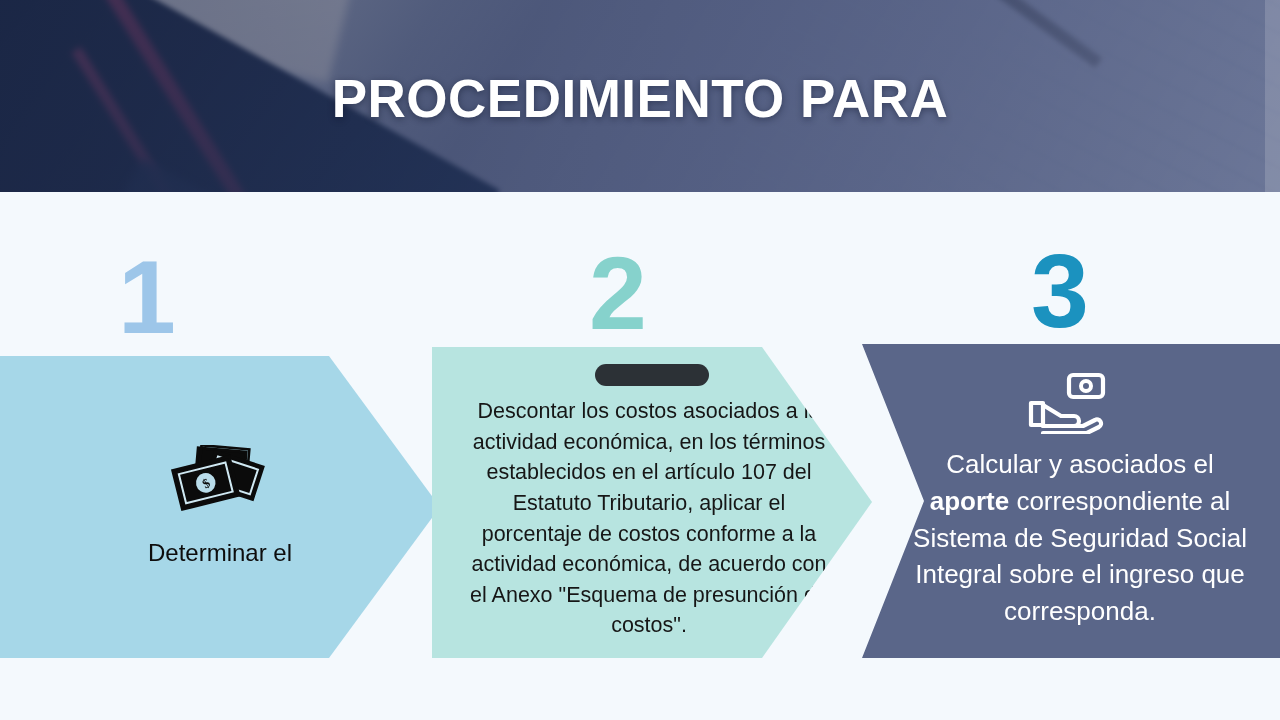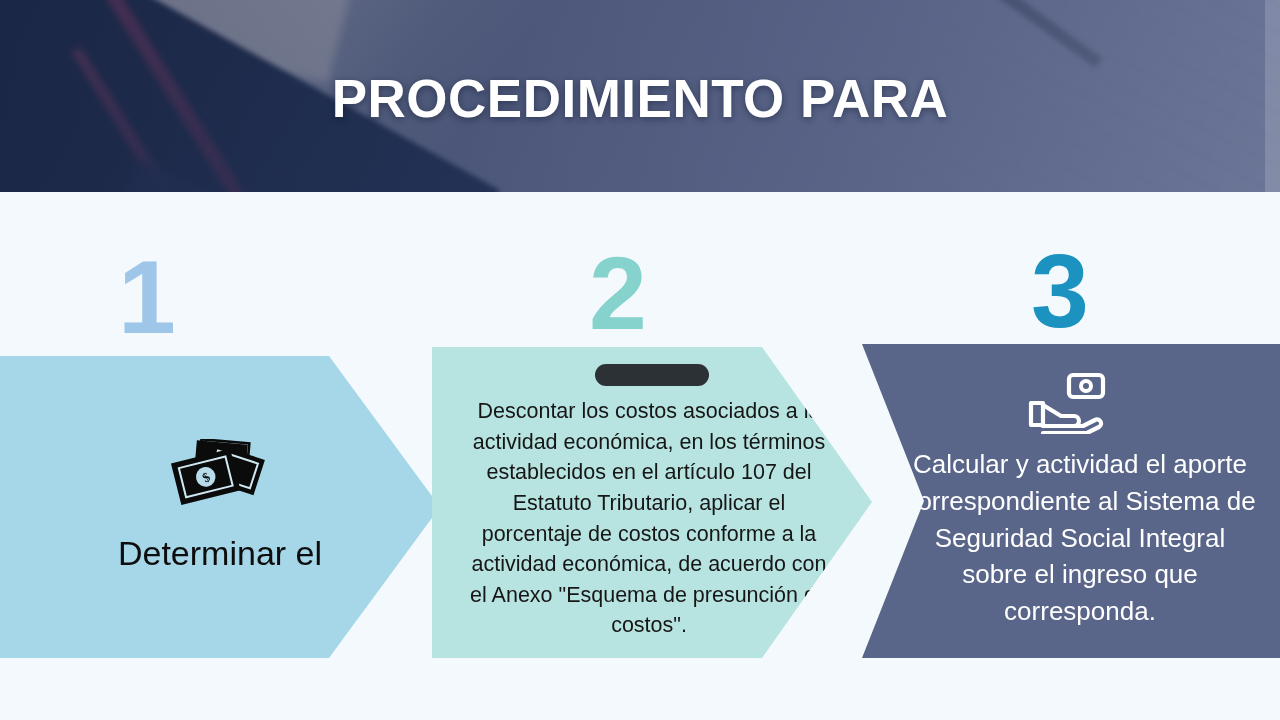--- a/index.html
+++ b/index.html
@@ -152,21 +152,21 @@
   .icon-pill {
     width:114px; height:22px; border-radius:11px;
     background:#2c3136; margin-bottom:10px;
   }
   .icon-hand { width:92px; height:62px; margin-bottom:12px; }
 
   .s1-text {
     width:330px;
     text-align:center;
     color:#0d0d0d;
-    font-size:34px;
+    font-size:24px;
     line-height:1.32;
     font-weight:400;
   }
   .s2-text {
     width:380px;
     text-align:center;
     color:#161616;
     font-size:21.5px;
     line-height:1.42;
     font-weight:400;
@@ -175,21 +175,21 @@
   .s2-text b { font-weight:normal; }
   .s3-text {
     width:352px;
     text-align:center;
     color:#ffffff;
     font-size:26px;
     line-height:1.42;
     font-weight:400;
     margin-left:18px;
   }
-  .s3-text b { font-weight:normal; }
+  .s3-text b { font-weight:bold; }
 </style>
 </head>
 <body>
 
 <div class="header">
   <div class="photo-desk"></div>
   <div class="photo-paper"></div>
   <div class="photo-lines"></div>
   <div class="photo-pen"></div>
   <div class="photo-calc">
@@ -244,17 +244,17 @@
 
   <div class="step3">
     <div class="panel-inner">
       <svg class="icon-hand" viewBox="0 0 92 62">
         <rect x="44" y="3" width="34" height="22" rx="4" fill="none" stroke="#ffffff" stroke-width="4.2"></rect>
         <circle cx="61" cy="14" r="5" fill="none" stroke="#ffffff" stroke-width="4"></circle>
         <path d="M6 31 h12 v22 H6 z" fill="none" stroke="#ffffff" stroke-width="4.2" stroke-linejoin="round"></path>
         <path d="M18 33 l18 11 h13 a5 5 0 0 1 0 10 H18" fill="none" stroke="#ffffff" stroke-width="4.2" stroke-linejoin="round" stroke-linecap="round"></path>
         <path d="M18 54 h40 l12 -6 a4 4 0 0 1 4 7 l-12 6 H18" fill="none" stroke="#ffffff" stroke-width="4.2" stroke-linejoin="round" stroke-linecap="round"></path>
       </svg>
-      <div class="s3-text"><span>Calcular y actividad el </span><b>aporte</b><span> correspondiente al Sistema de Seguridad Social Integral sobre el ingreso que corresponda.</span></div>
+      <div class="s3-text"><span>Calcular y asociados el </span><b>aporte</b><span> correspondiente al Sistema de Seguridad Social Integral sobre el ingreso que corresponda.</span></div>
     </div>
   </div>
 
 </div>
 
 </body></html>

